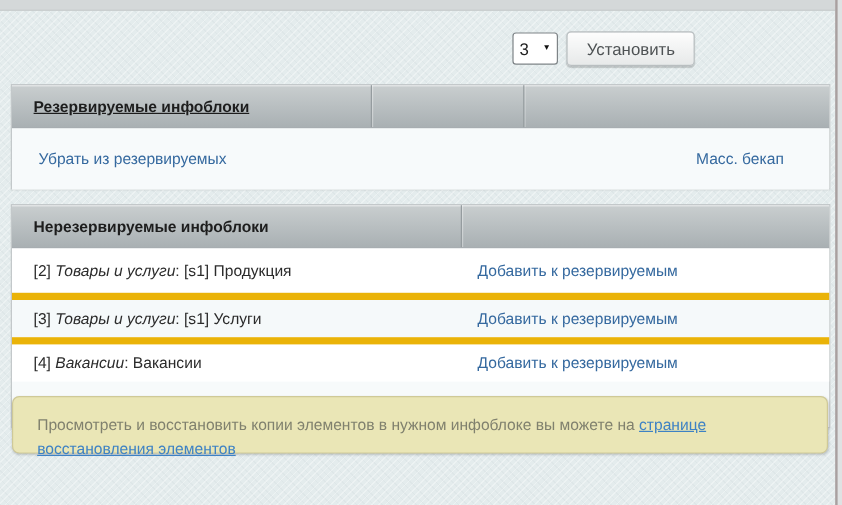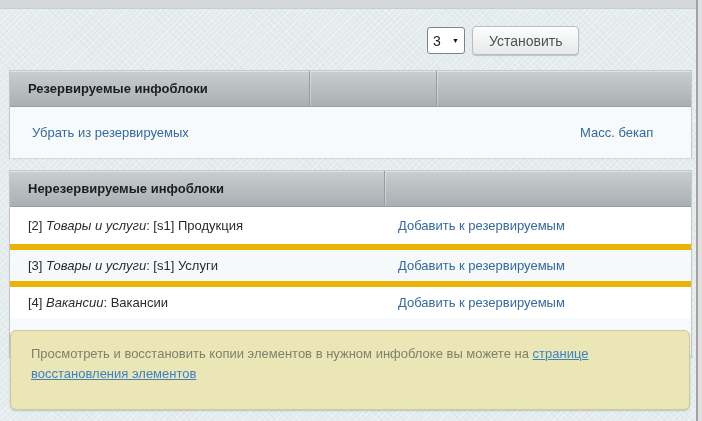--- a/index.html
+++ b/index.html
@@ -68,39 +68,39 @@
   .row { display:flex; }
   .row + .row { border-top:6px solid #eab308; }
   .cell { display:flex; flex-direction:column; justify-content:center; }
   .row-title { font-size:13px; color:#2b2b2b; }
   .row-title i { font-style:italic; }
   .row-sub { font-size:11px; color:#4f4f4f; margin-top:3px; }
   .green { color:#36a036; }
   a.tbl-link { font-size:13px; color:#35699f; text-decoration:none; cursor:pointer; }
   
   #reserved-panel { top:70px; height:88px; }
-  #reserved-panel .c1 { width:299px; }
+  #reserved-panel .c1 { width:299px;text-decoration:underline; }
   #reserved-panel .c2 { width:127px; }
   #reserved-panel .c3 { flex:1; }
   #reserved-panel .row { height:51px; background:#f7fafb; }
   #reserved-panel .cell.c1 { padding-left:18px; }
   #reserved-panel .cell.c2 { padding-left:16px; }
   #reserved-panel .cell.c3 { padding-left:22px; }
   
   #unreserved-panel { top:170px; height:187px; }
   #unreserved-panel .c1 { width:374px; }
   #unreserved-panel .c2 { flex:1; }
   #unreserved-panel .row { height:37px; }
   #unreserved-panel .row:nth-child(odd) { background:#f5f9fa; }
   #unreserved-panel .row:nth-child(even) { background:#ffffff; }
   #unreserved-panel .cell.c1 { padding-left:18px; }
   #unreserved-panel .cell.c2 { padding-left:14px; }
   
   .note-box {
-    position:absolute; left:10px; top:330px; width:680px; height:80px;
+    position:absolute; left:10px; top:330px; width:680px; height:48px;
     background:#eae6b6; border:1px solid #cfc997; border-radius:6px;
     box-shadow:0 1px 2px rgba(0,0,0,0.18);
     padding:13px 20px; font-size:13px; line-height:20px; color:#80816e;
   }
   .note-box a { color:#3e82c4; text-decoration:underline; cursor:pointer; }
 </style>
 </head>
 <body>
 
 <div class="screen">

